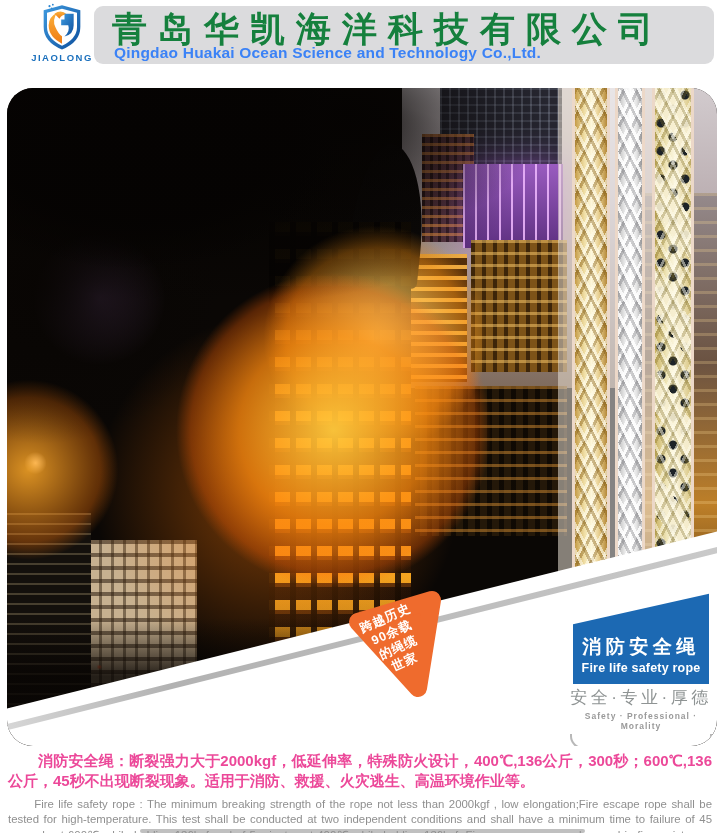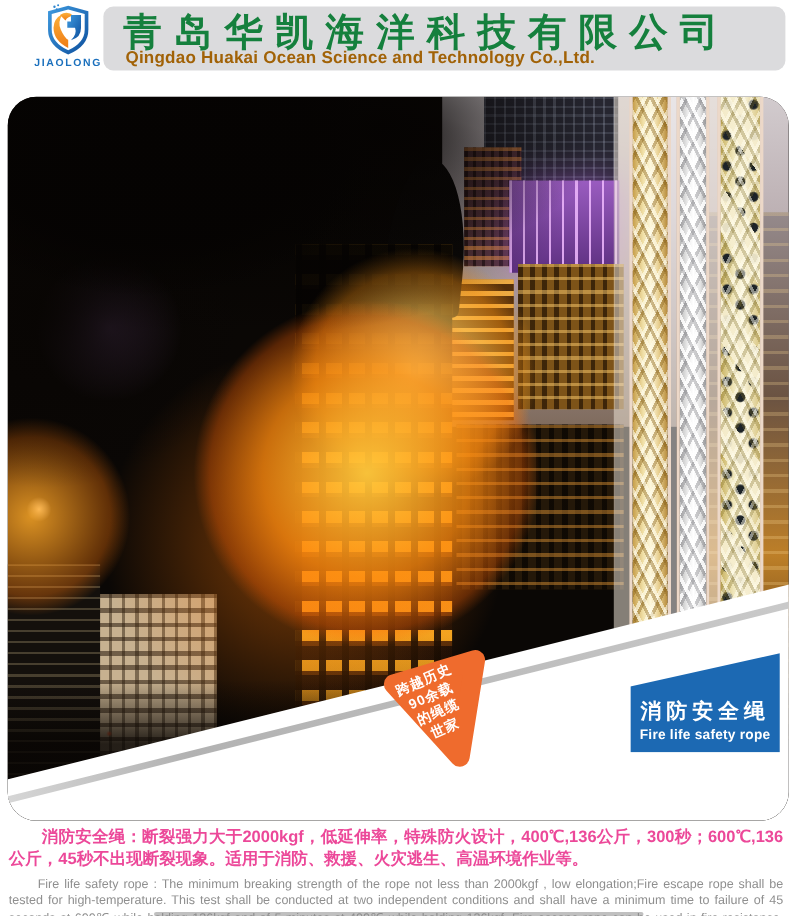--- a/index.html
+++ b/index.html
@@ -8,21 +8,21 @@
 
   
   .hdr{position:absolute;left:0;top:0;width:720px;height:80px;}
   .hdr-panel{position:absolute;left:94px;top:6px;width:620px;height:58px;
              background:#dbdbdd;border-radius:9px;}
   .logo{position:absolute;left:26px;top:2px;width:72px;height:64px;text-align:center;}
   .logo-txt{position:absolute;left:0;top:50px;width:72px;font-size:9.5px;font-weight:bold;
             color:#1b70bd;letter-spacing:1.5px;}
   .t-zh{position:absolute;left:112px;top:6px;font-size:35px;font-weight:bold;color:#15803d;
         letter-spacing:11px;white-space:nowrap;}
-  .t-en{position:absolute;left:114px;top:44px;font-size:15.5px;font-weight:bold;color:#a16207;
+  .t-en{position:absolute;left:114px;top:44px;font-size:15.5px;font-weight:bold;color:#3b82f6;
         letter-spacing:.2px;white-space:nowrap;}
 
   
   .card{position:absolute;left:7px;top:88px;width:710px;height:658px;border-radius:26px;
         overflow:hidden;background:#0a0705;}
   .ph{position:absolute;inset:0;}
   .ph > div{position:absolute;}
   .sky{left:395px;right:0;top:0;height:300px;
        background:linear-gradient(180deg,#d2cbce 0%,#bdb1b4 35%,#a2928f 65%,#7f6b5d 100%);}
   .b-dark{left:433px;top:0;width:122px;height:106px;background:
@@ -206,20 +206,25 @@
       <div>90余载</div>
       <div>的绳缆</div>
       <div>世家</div>
     </div>
 
     <div class="banner">
       <div class="banner-zh">消防安全绳</div>
       <div class="banner-en">Fire life safety rope</div>
     </div>
 
+    <div class="tagline">
+      <div class="tag-zh">安全·专业·厚德</div>
+      <div class="tag-en">Safety · Professional · Morality</div>
+      <div class="bracket"></div>
+    </div>
   </div>
 
   <div class="desc">
     <p class="desc-zh"><b>消防安全绳</b><span>：断裂强力大于2000kgf，低延伸率，特殊防火设计，400℃,136公斤，300秒；600℃,136公斤，45秒不出现断裂现象。适用于消防、救援、火灾逃生、高温环境作业等。</span></p>
     <p class="desc-en">Fire life safety rope : The minimum breaking strength of the rope not less than 2000kgf , low elongation;Fire escape rope shall be tested for high-temperature. This test shall be conducted at two independent conditions and shall have a minimum time to failure of 45 seconds at 600℃ while holding 136kgf and of 5 minutes at 400℃ while holding 136kgf. Fire escape rope can be used in fire-resistance, rescue, fire escape,operation and other high-temperatur enviroments.</p>
   </div>
   <div class="crop-bar"></div>
 
 </div>
 

